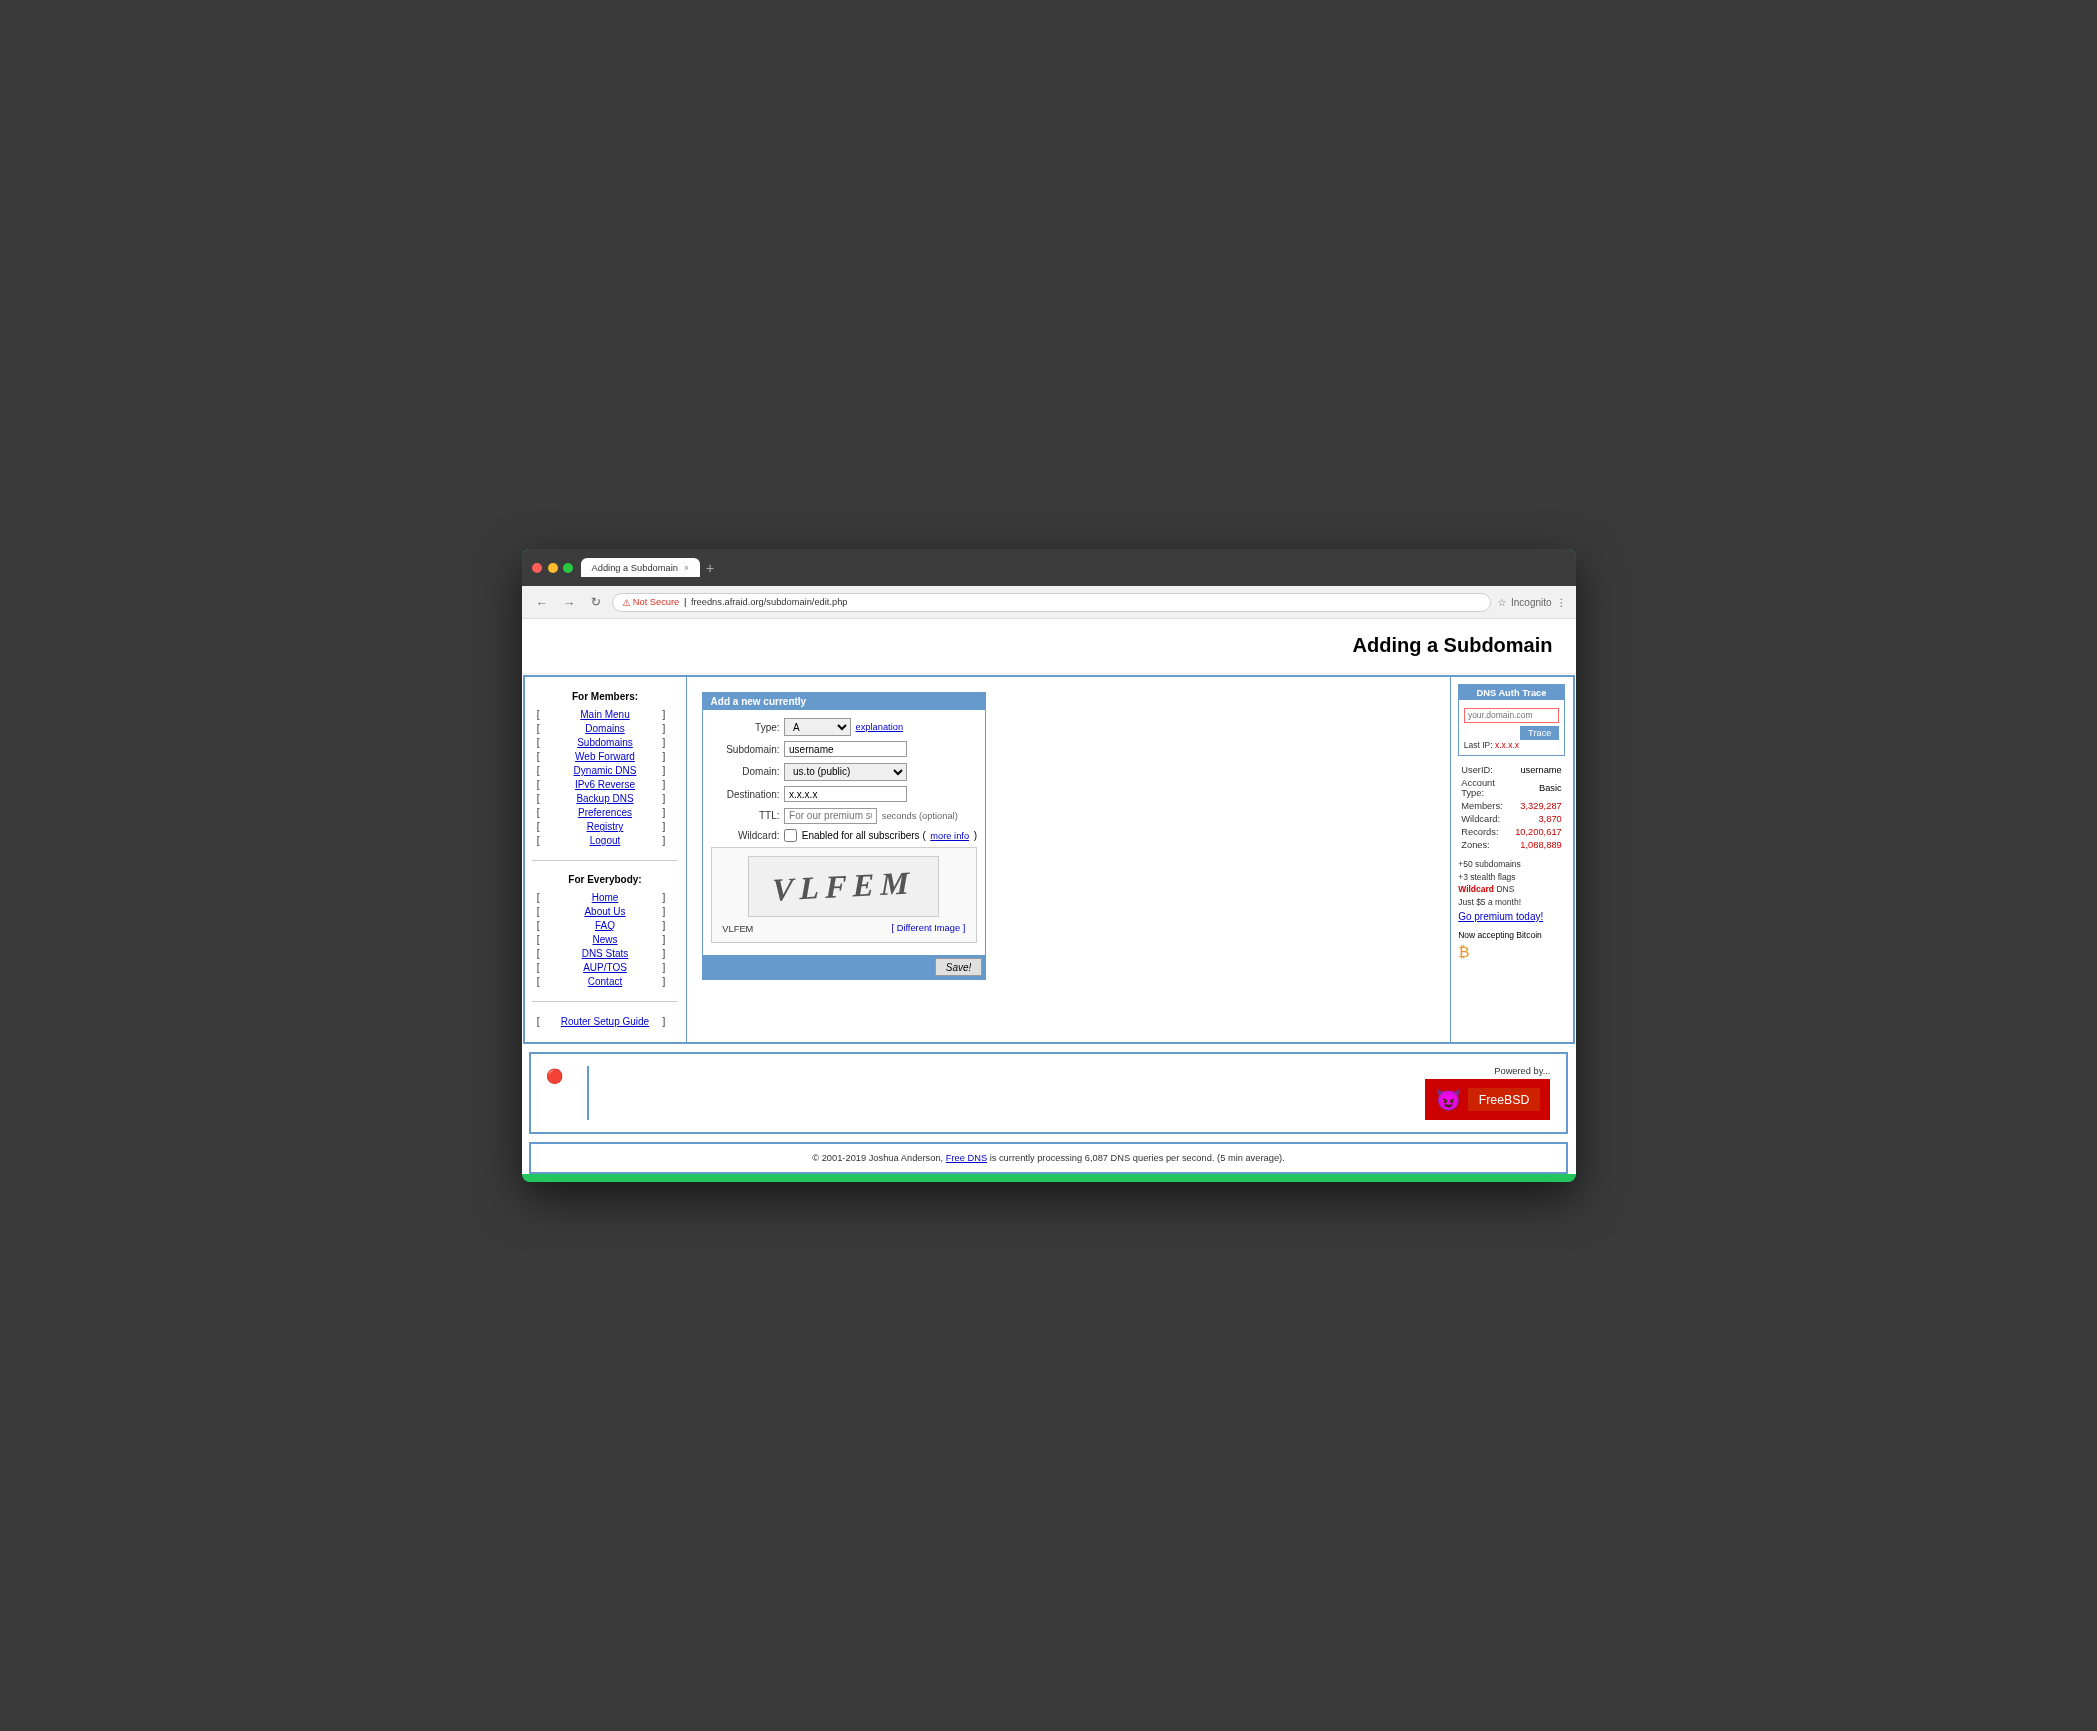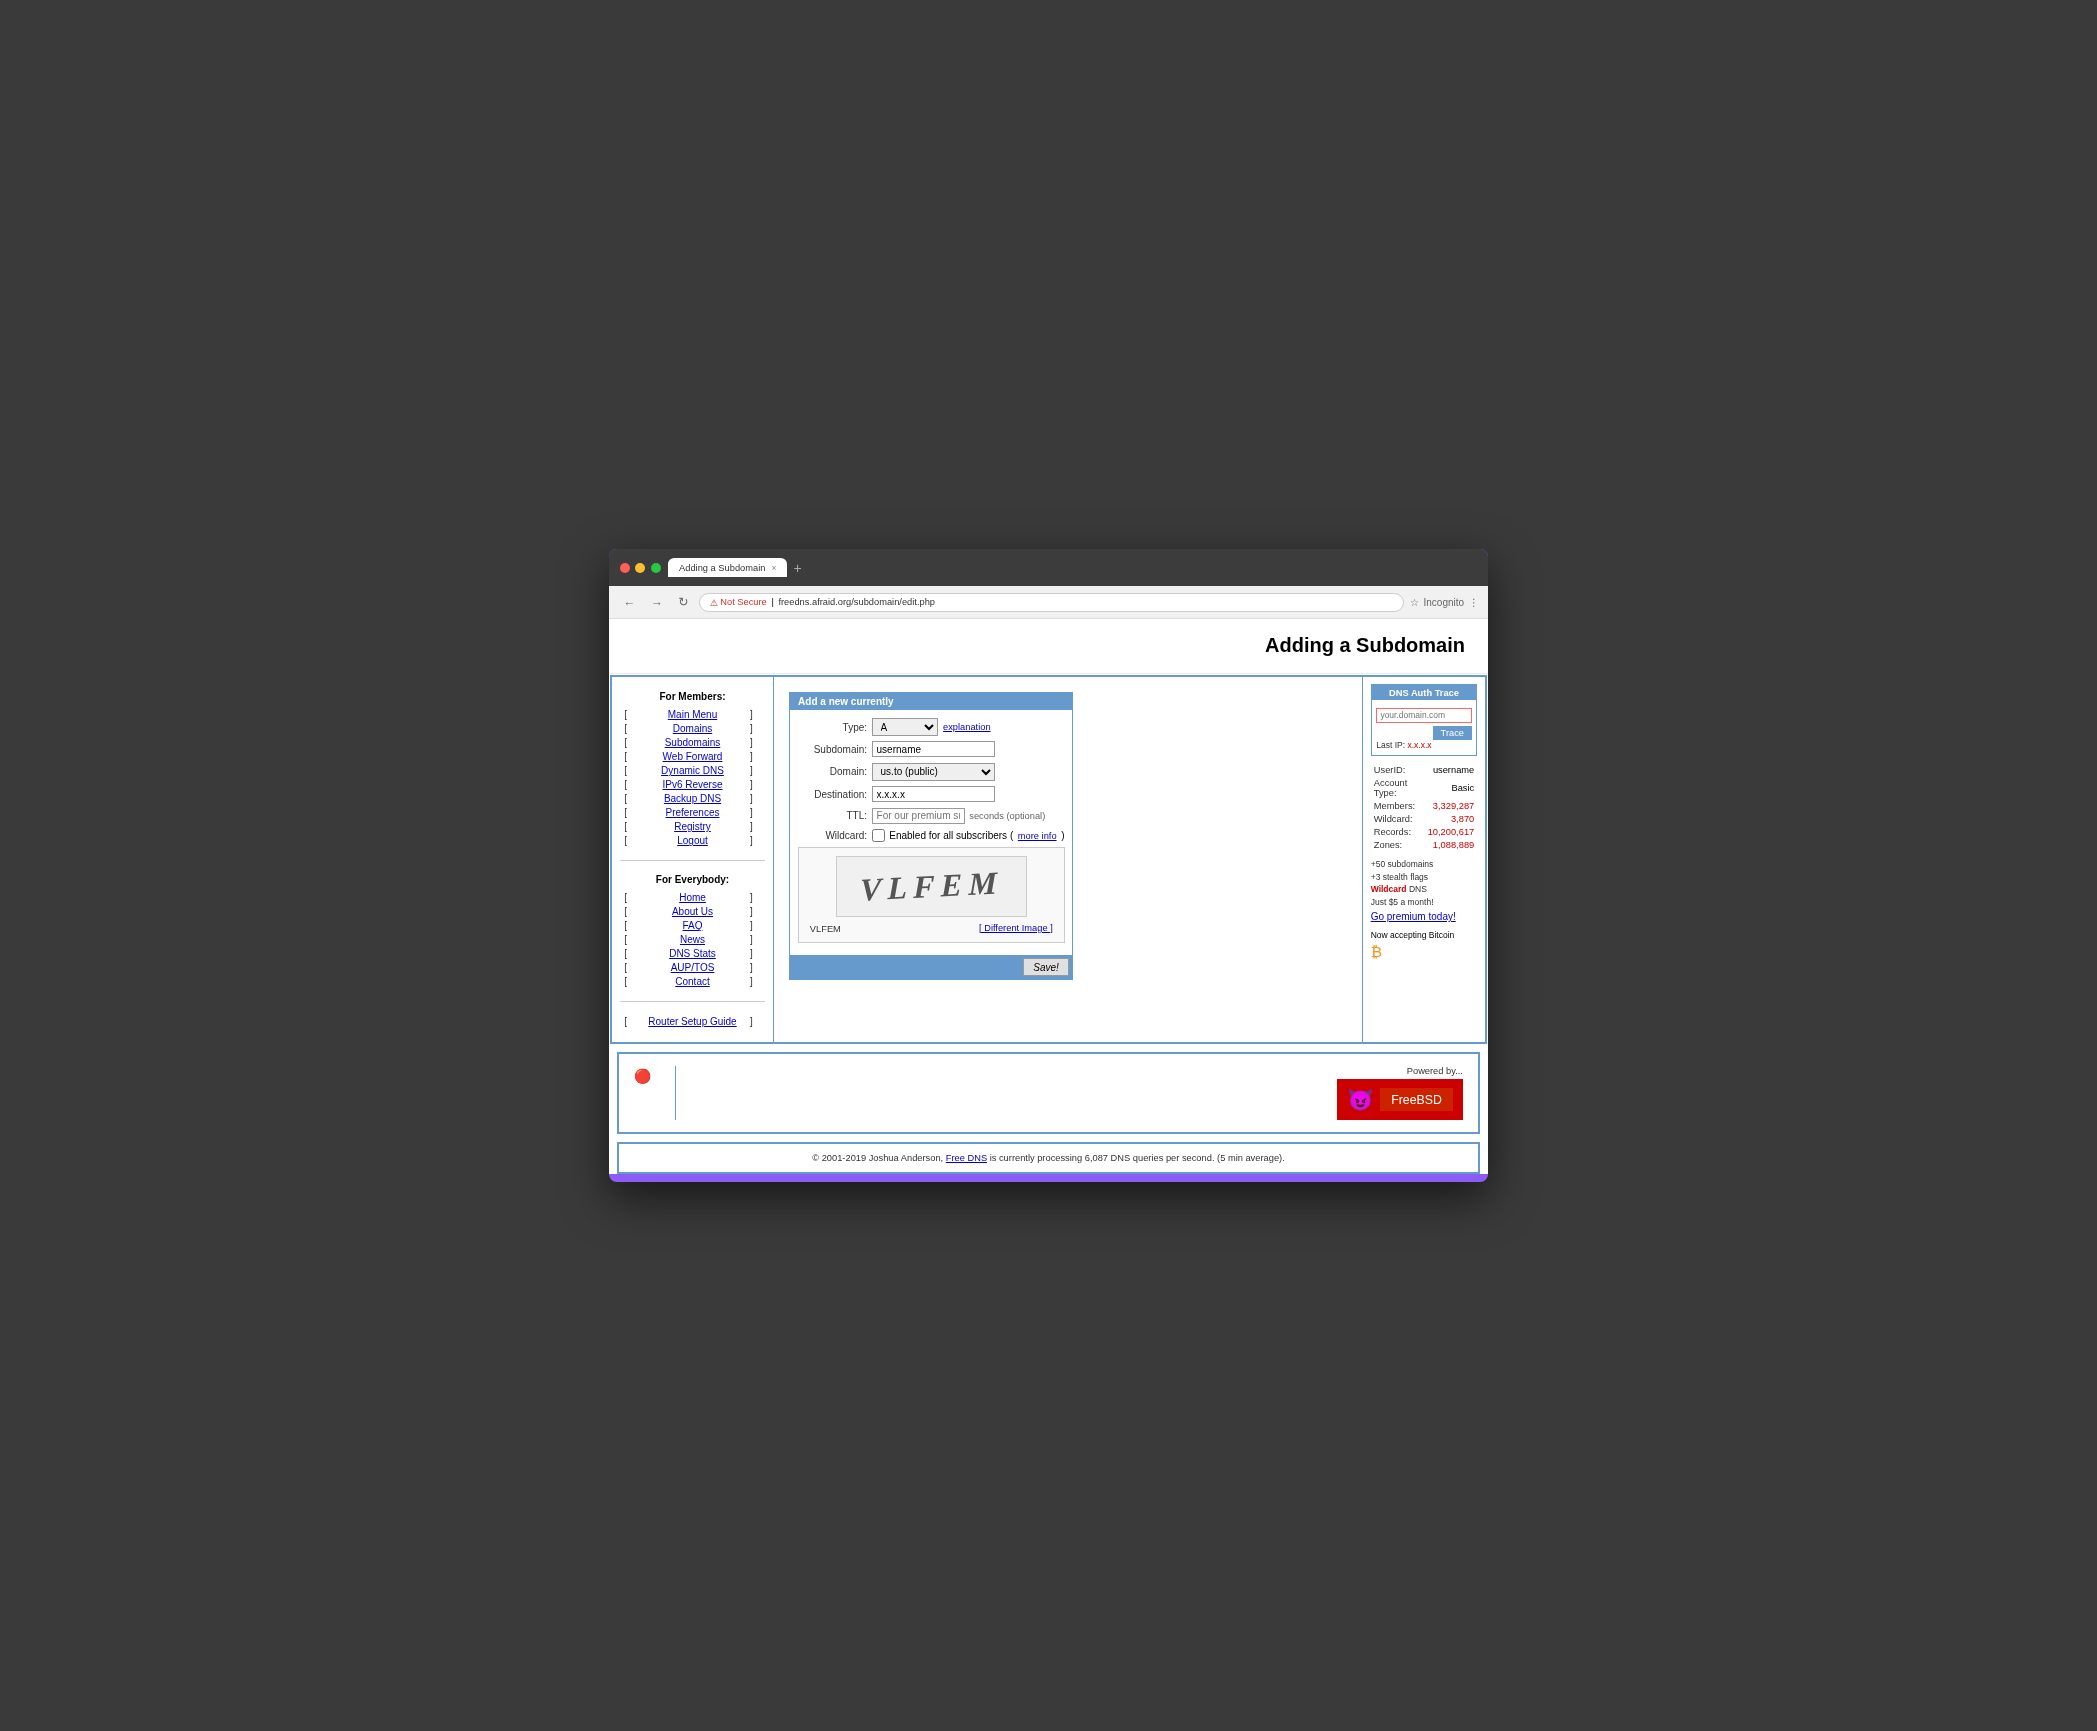--- a/index.html
+++ b/index.html
@@ -1,19 +1,19 @@
 <!DOCTYPE html>
 <html style="font-size:12.3px"><head>
   <meta charset="utf-8">
   <style>
     * { box-sizing: border-box; margin: 0; padding: 0; }
     body { background: #3a3a3a; font-family: Arial, sans-serif; font-size: 10px; display: flex; justify-content: center; align-items: center; min-height: 100vh; }
 
     
-    .browser-window { width: 879px; background: #8b5cf6; border-radius: 7.7px; overflow: hidden; box-shadow: 0 15.4px 46px rgba(0,0,0,0.6); }
+    .browser-window { width: 1054px; background: #22c55e; border-radius: 7.7px; overflow: hidden; box-shadow: 0 15.4px 46px rgba(0,0,0,0.6); }
     .browser-titlebar { background: #3c3c3c; padding: 7.7px 10.8px; display: flex; align-items: center; gap: 7.7px; }
     .traffic-lights { display: flex; gap: 5.4px; }
     .tl { width: 10px; height: 10px; border-radius: 50%; }
     .tl-red { background: #ff5f57; }
     .tl-yellow { background: #ffbd2e; }
     .tl-green { background: #28c940; }
     .tab-bar { display: flex; align-items: center; flex: 1; }
     .tab { background: #ffffff; border-radius: 6.2px 6.2px 0 0; padding: 4.6px 10.8px; font-size: 9.3px; color: #333; display: flex; align-items: center; gap: 6.2px; max-width: 154px; }
     .tab-close { color: #888; font-size: 8.5px; cursor: pointer; }
     .tab-new { background: none; border: none; color: #aaa; font-size: 14px; cursor: pointer; padding: 3.1px 6.2px; }
@@ -51,21 +51,21 @@
     .form-body { padding: 7.7px; }
     .form-row { display: flex; align-items: center; margin-bottom: 5.4px; gap: 4.6px; }
     .form-label { min-width: 69px; text-align: right; font-size: 10px; color: #333; }
     .form-input { border: 0.8px solid #999; padding: 1.5px 3.9px; font-size: 10px; }
     .form-select { border: 0.8px solid #999; padding: 1.5px 3.9px; font-size: 10px; }
     .explanation-link { color: #0000cc; text-decoration: underline; font-size: 9.3px; cursor: pointer; }
     .ttl-hint { color: #666; font-size: 9.3px; }
     .captcha-area { border: 0.8px solid #ccc; padding: 7.7px; text-align: center; margin: 4.6px 0; background: #f9f9f9; }
     .captcha-img { font-family: serif; font-size: 28px; font-weight: bold; color: #555; letter-spacing: 4.6px; transform: skewX(-5deg); display: inline-block; }
     .captcha-text { font-size: 9.3px; color: #333; margin-top: 3.1px; }
-    .captcha-link { color: #0000cc; text-decoration: underline; font-size: 9.3px; cursor: pointer; }
+    .captcha-link { color: #0000cc; font-size: 9.3px; cursor: pointer; }
     .save-btn-row { background: #6699cc; padding: 3.1px; text-align: right; }
     .save-btn { background: #e0e0e0; border: 0.8px solid #999; padding: 2.3px 9.3px; font-size: 10px; cursor: pointer; font-style: italic; }
 
     
     .right-panel { width: 123px; min-width: 123px; padding: 7.7px; border-left: 1.5px solid #6699cc; }
     .dns-auth-box { border: 1.5px solid #6699cc; margin-bottom: 7.7px; }
     .dns-auth-title { background: #6699cc; color: #fff; padding: 2.3px 6.2px; font-size: 9.3px; font-weight: bold; text-align: center; }
     .dns-domain-input { width: 100%; border: 0.8px solid #ff6666; padding: 1.5px 3.1px; font-size: 8.5px; color: #cc0000; margin: 3.1px 0; }
     .trace-btn { background: #6699cc; color: #fff; border: none; padding: 2.3px 7.7px; font-size: 9.3px; cursor: pointer; float: right; }
     .last-ip { font-size: 8.5px; color: #333; margin-top: 4.6px; clear: both; }

